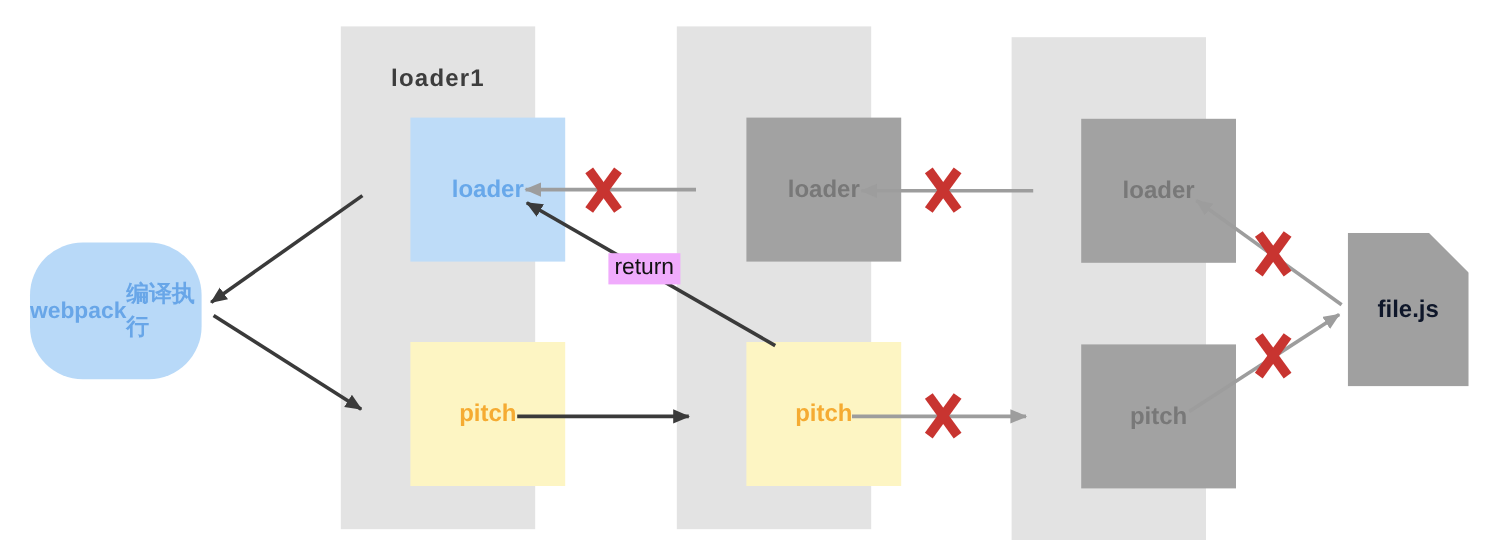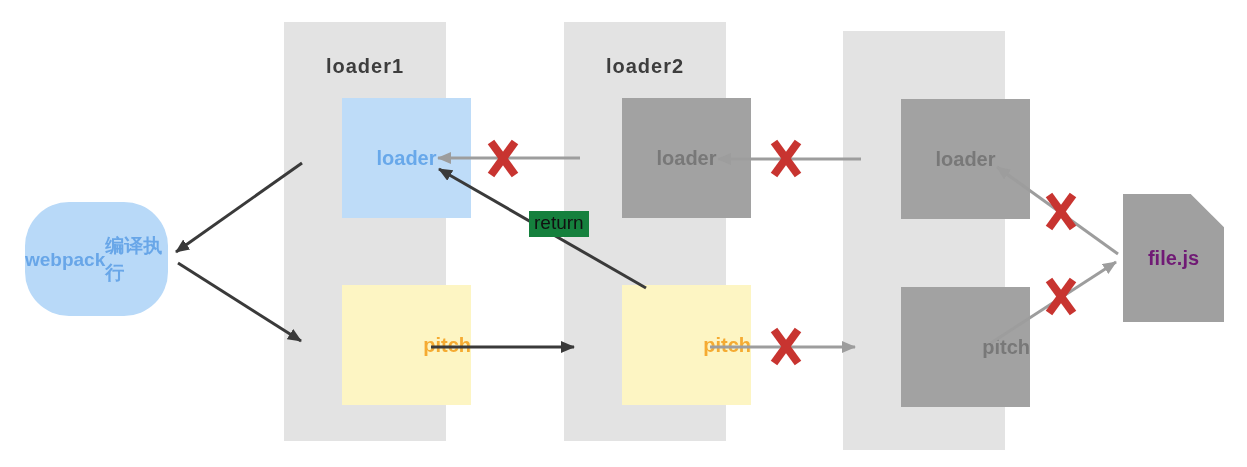--- a/index.html
+++ b/index.html
@@ -38,21 +38,21 @@
     width: 129px;
     height: 120px;
     display: flex;
     align-items: center;
     justify-content: center;
     font-size: 20px;
     font-weight: bold;
     margin-left: 41px;
   }
   .loader-pos { top: 76px; }
-  .pitch-pos  { top: 263px; justify-content: flex-end; }
+  .pitch-pos  { top: 263px; }
   .col3 .loader-pos { top: 68px; }
   .col3 .pitch-pos  { top: 256px; }
   .box-blue   { background: #bedcf8; color: #68a8ea; }
   .box-yellow { background: #fdf5c3; color: #f5ab32; }
   .box-gray   { background: #a2a2a2; color: #787878; }
 
   
   .webpack-node {
     position: absolute;
     left: 25px; top: 202px;
@@ -73,40 +73,40 @@
   
   .file-node {
     position: absolute;
     left: 1123px; top: 194px;
     width: 101px; height: 128px;
     background: #a0a0a0;
     clip-path: polygon(0 0, 67% 0, 100% 26%, 100% 100%, 0 100%);
     display: flex;
     align-items: center;
     justify-content: center;
-    color: #701a75;
+    color: #0f172a;
     font-size: 20px;
     font-weight: bold;
     z-index: 1;
   }
 
   
   .arrows {
     position: absolute;
     left: 0; top: 0;
     width: 1247px; height: 467px;
     z-index: 2;
     pointer-events: none;
   }
 
   
   .return-label {
     position: absolute;
-    left: 529px; top: 211px;
-    background: #15803d;
+    left: 507px; top: 211px;
+    background: #f0abfc;
     color: #111111;
     font-size: 19px;
     padding: 1px 5px 3px 5px;
     z-index: 3;
   }
 </style>
 </head>
 <body>
 
 <div class="stage">
@@ -120,21 +120,20 @@
     <div class="col-title">loader1</div>
     <div class="box box-blue loader-pos">
       <span>loader</span>
     </div>
     <div class="box box-yellow pitch-pos">
       <span>pitch</span>
     </div>
   </div>
 
   <div class="column col2">
-    <div class="col-title">loader2</div>
     <div class="box box-gray loader-pos">
       <span>loader</span>
     </div>
     <div class="box box-yellow pitch-pos">
       <span>pitch</span>
     </div>
   </div>
 
   <div class="column col3">
     <div class="box box-gray loader-pos">

